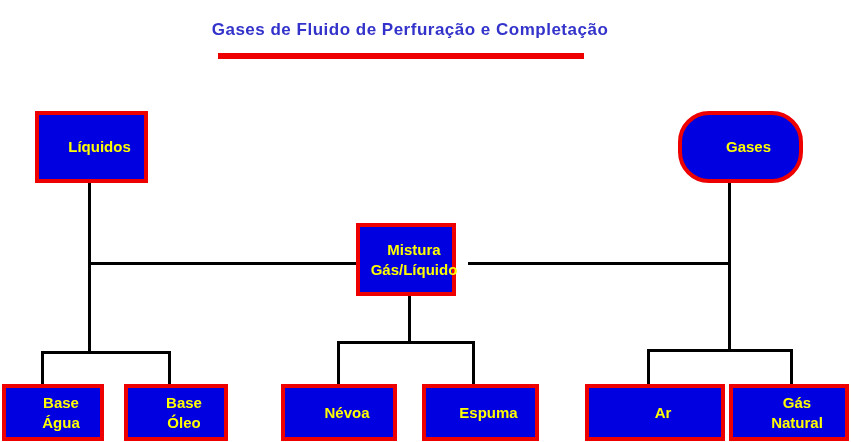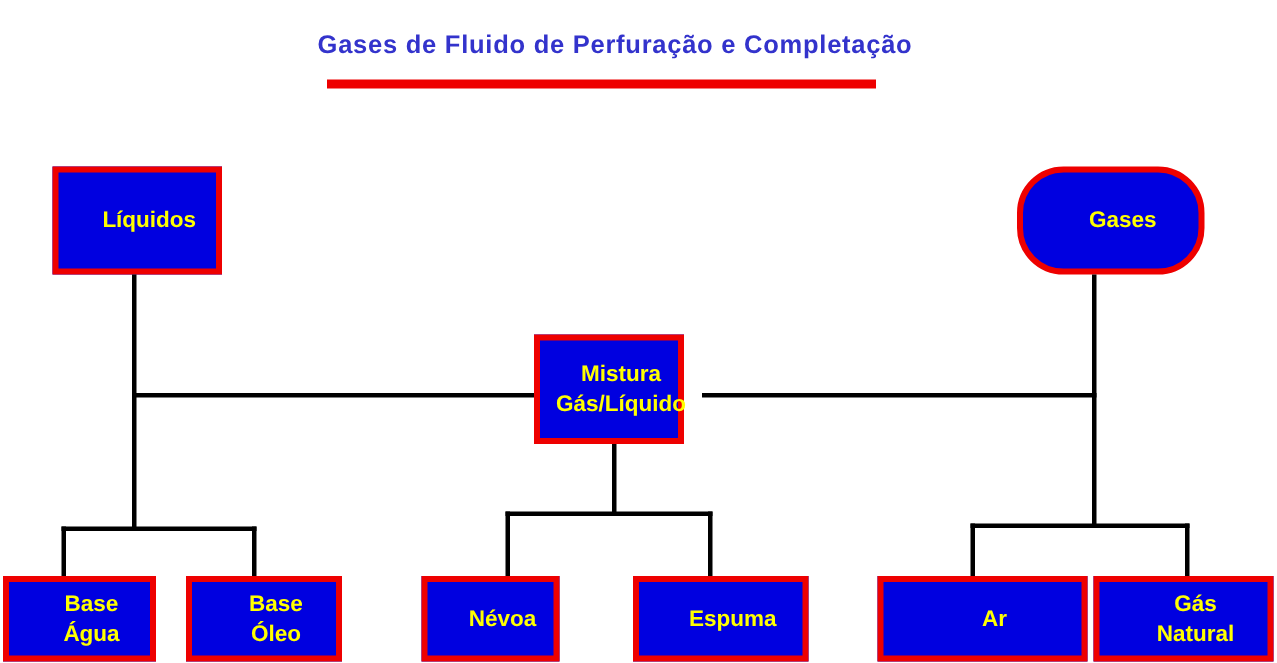--- a/index.html
+++ b/index.html
@@ -56,21 +56,21 @@
     justify-content: center;
     text-align: center;
     white-space: pre-line;
     padding-left: 16px;
   }
   #node-liquidos    { left: 35px;  top: 111px; width: 113px; height: 72px; }
   #node-gases       { left: 678px; top: 111px; width: 125px; height: 72px; border-radius: 31px; }
   #node-mistura     { left: 356px; top: 223px; width: 100px; height: 73px; }
   #node-base-agua   { left: 2px;   top: 384px; width: 102px; height: 57px; }
   #node-base-oleo   { left: 124px; top: 384px; width: 104px; height: 57px; }
-  #node-nevoa       { left: 281px; top: 384px; width: 92px; height: 57px; }
+  #node-nevoa       { left: 281px; top: 384px; width: 116px; height: 57px; }
   #node-espuma      { left: 422px; top: 384px; width: 117px; height: 57px; text-align: center; }
   #node-ar          { left: 585px; top: 384px; width: 140px; height: 57px; }
   #node-gas-natural { left: 729px; top: 384px; width: 120px; height: 57px; }
   .line {
     position: absolute;
     background: var(--line);
   }
   #line-v-liquidos     { left: 88px;  top: 183px; width: 3px;   height: 169px; }
   #line-v-gases        { left: 728px; top: 183px; width: 3px;   height: 167px; }
   #line-h-left         { left: 88px;  top: 262px; width: 268px; height: 3px; }

